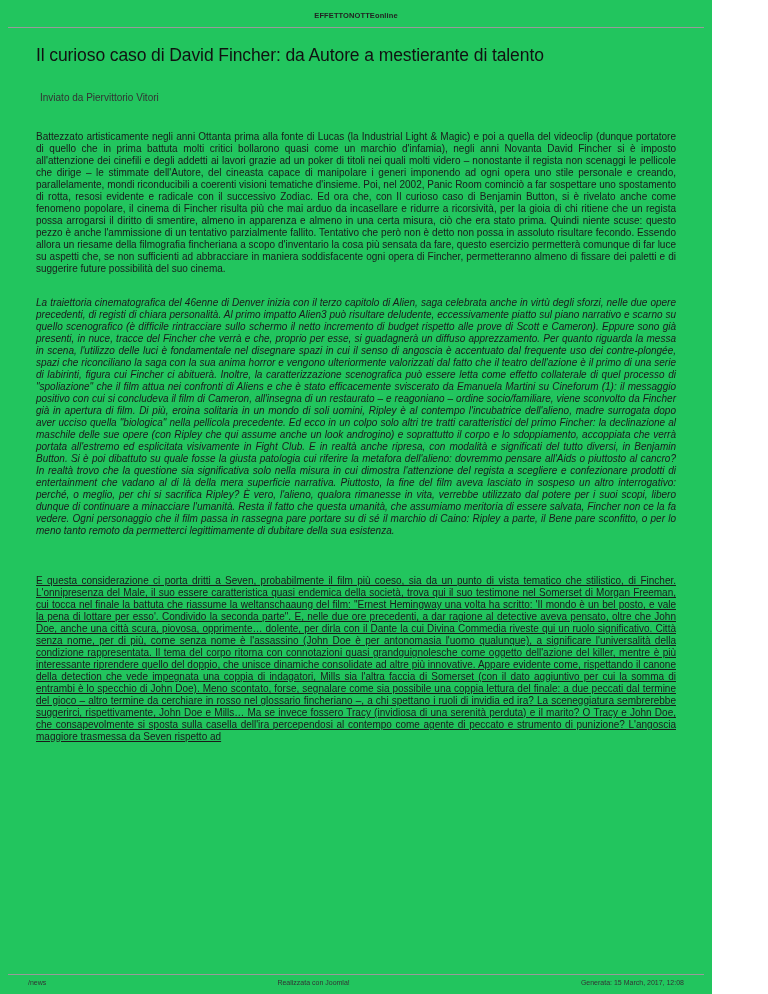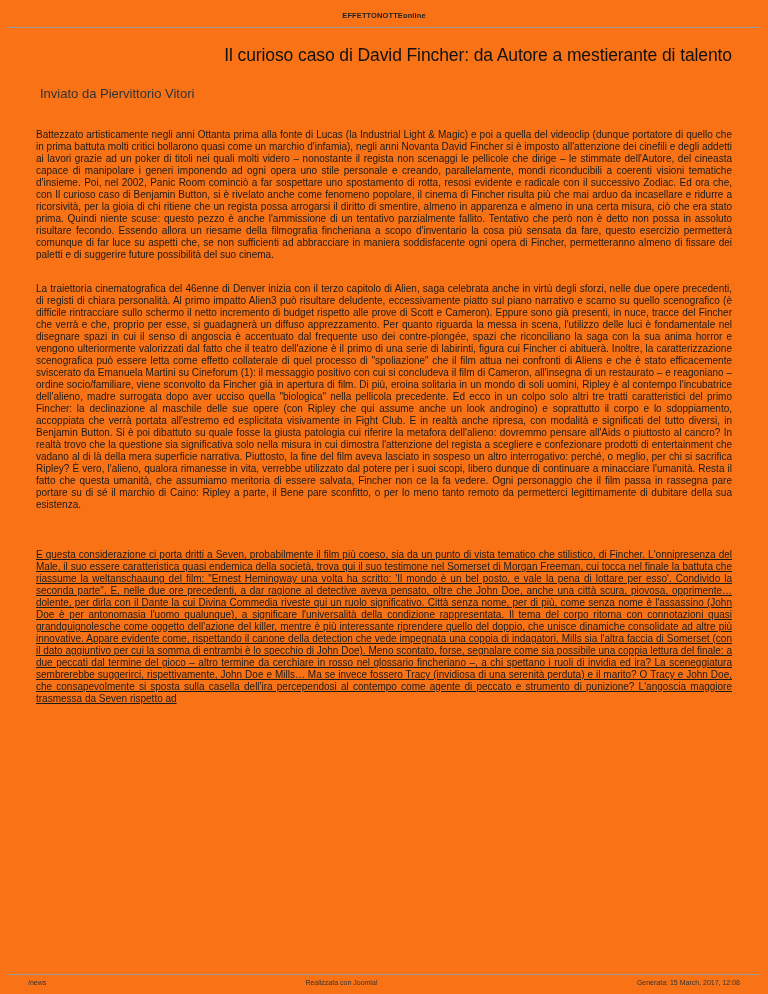--- a/index.html
+++ b/index.html
@@ -9,25 +9,25 @@
   }
   body {
     width: 768px;
     height: 994px;
     font-family: "Liberation Sans", sans-serif;
     color: #1a1a1a;
     position: relative;
     overflow: hidden;
   }
   .page {
-    width: 768px;
+    width: 712px;
     height: 994px;
     box-sizing: border-box;
     position: relative;
-    background: #f97316;
+    background: #22c55e;
   }
   .site-header {
     text-align: center;
     font-size: 7.5px;
     font-weight: bold;
     color: #222;
     letter-spacing: 0.1px;
     padding-top: 11px;
     padding-bottom: 7px;
   }
@@ -39,44 +39,44 @@
     padding: 0 36px;
     box-sizing: border-box;
   }
   h1.article-title {
     font-size: 17.5px;
     font-weight: normal;
     color: #111;
     margin: 17px 0 0 0;
     letter-spacing: -0.1px;
     line-height: 1.2;
-    text-align: right;
   }
   .byline {
-    font-size: 13px;
+    font-size: 10px;
     color: #333;
-    margin-top: 20px;
+    margin-top: 26px;
     margin-left: 4px;
   }
   .body-text {
     font-size: 10px;
     line-height: 12px;
     color: #1a1a1a;
     text-align: justify;
     margin-top: 28px;
     margin-bottom: 0;
   }
   .section-heading {
     font-size: 9.3px;
     line-height: 14.1px;
     color: #1a1a1a;
     margin-top: 38px;
   }
   .para-gap-lg {
     margin-top: 22px;
+    font-style: italic;
   }
   .para-gap-xl {
     margin-top: 38px;
     text-decoration: underline;
   }
   .footer {
     position: absolute;
     left: 0;
     right: 0;
     bottom: 0;

